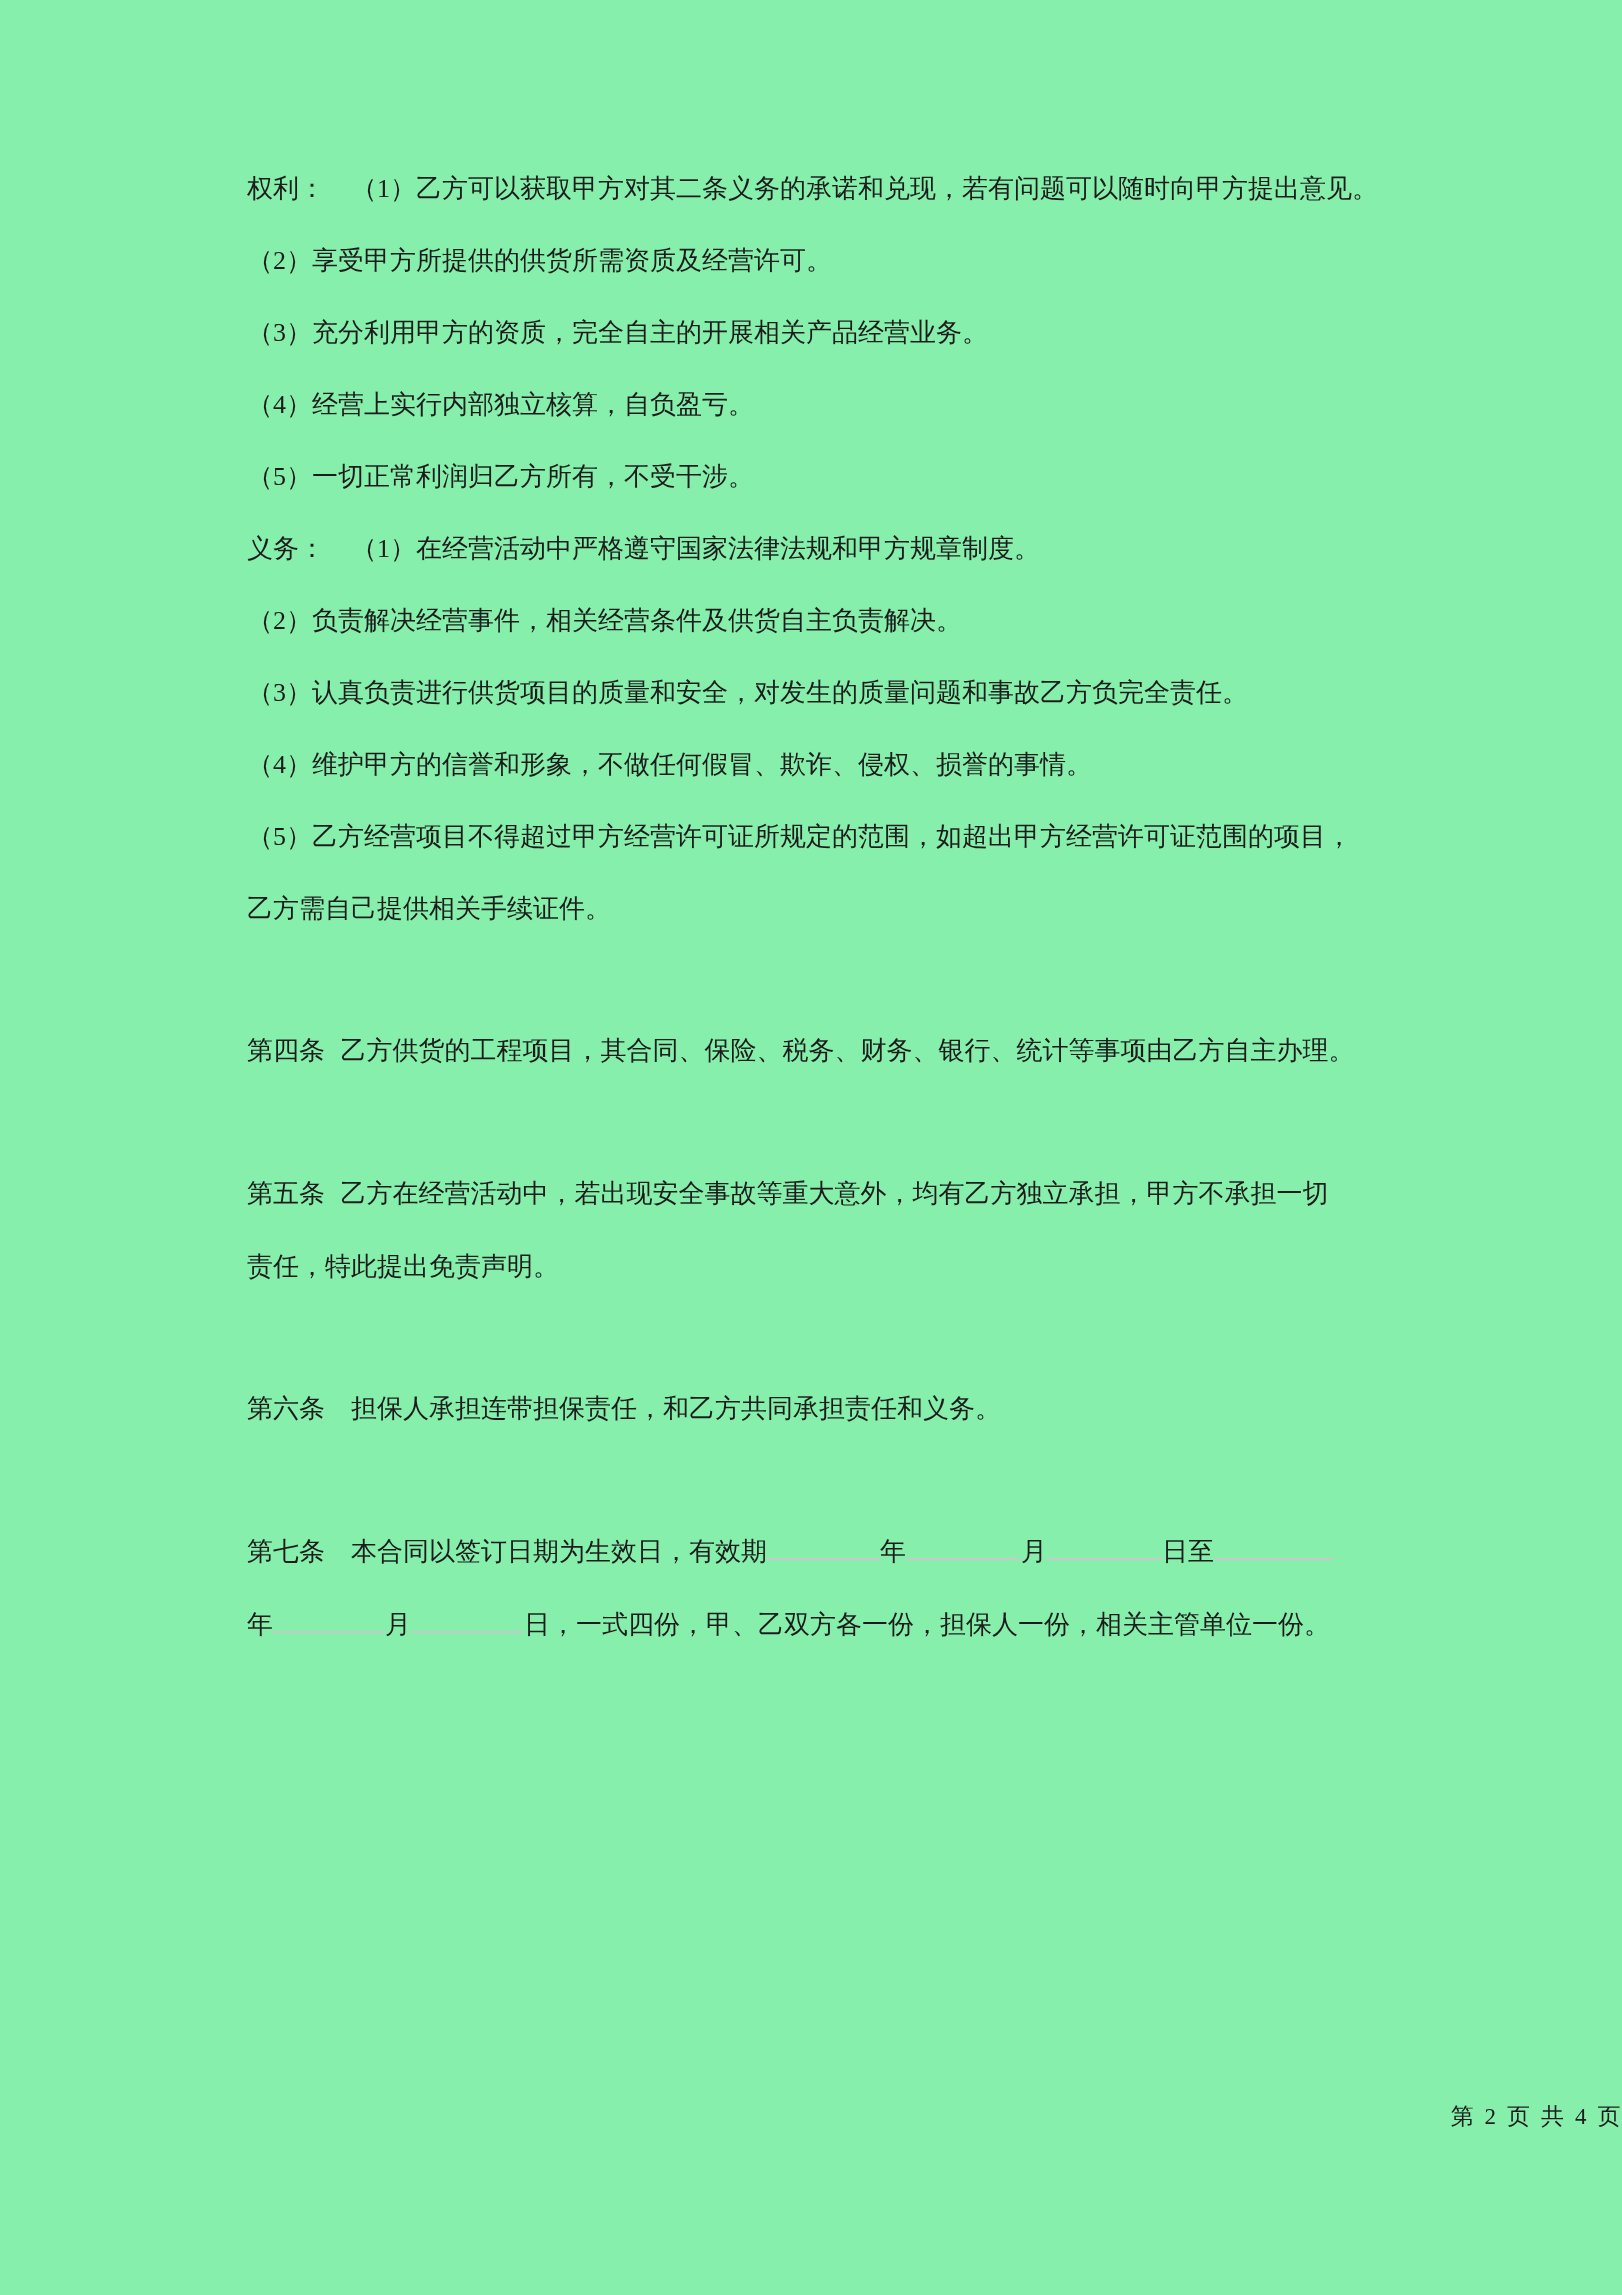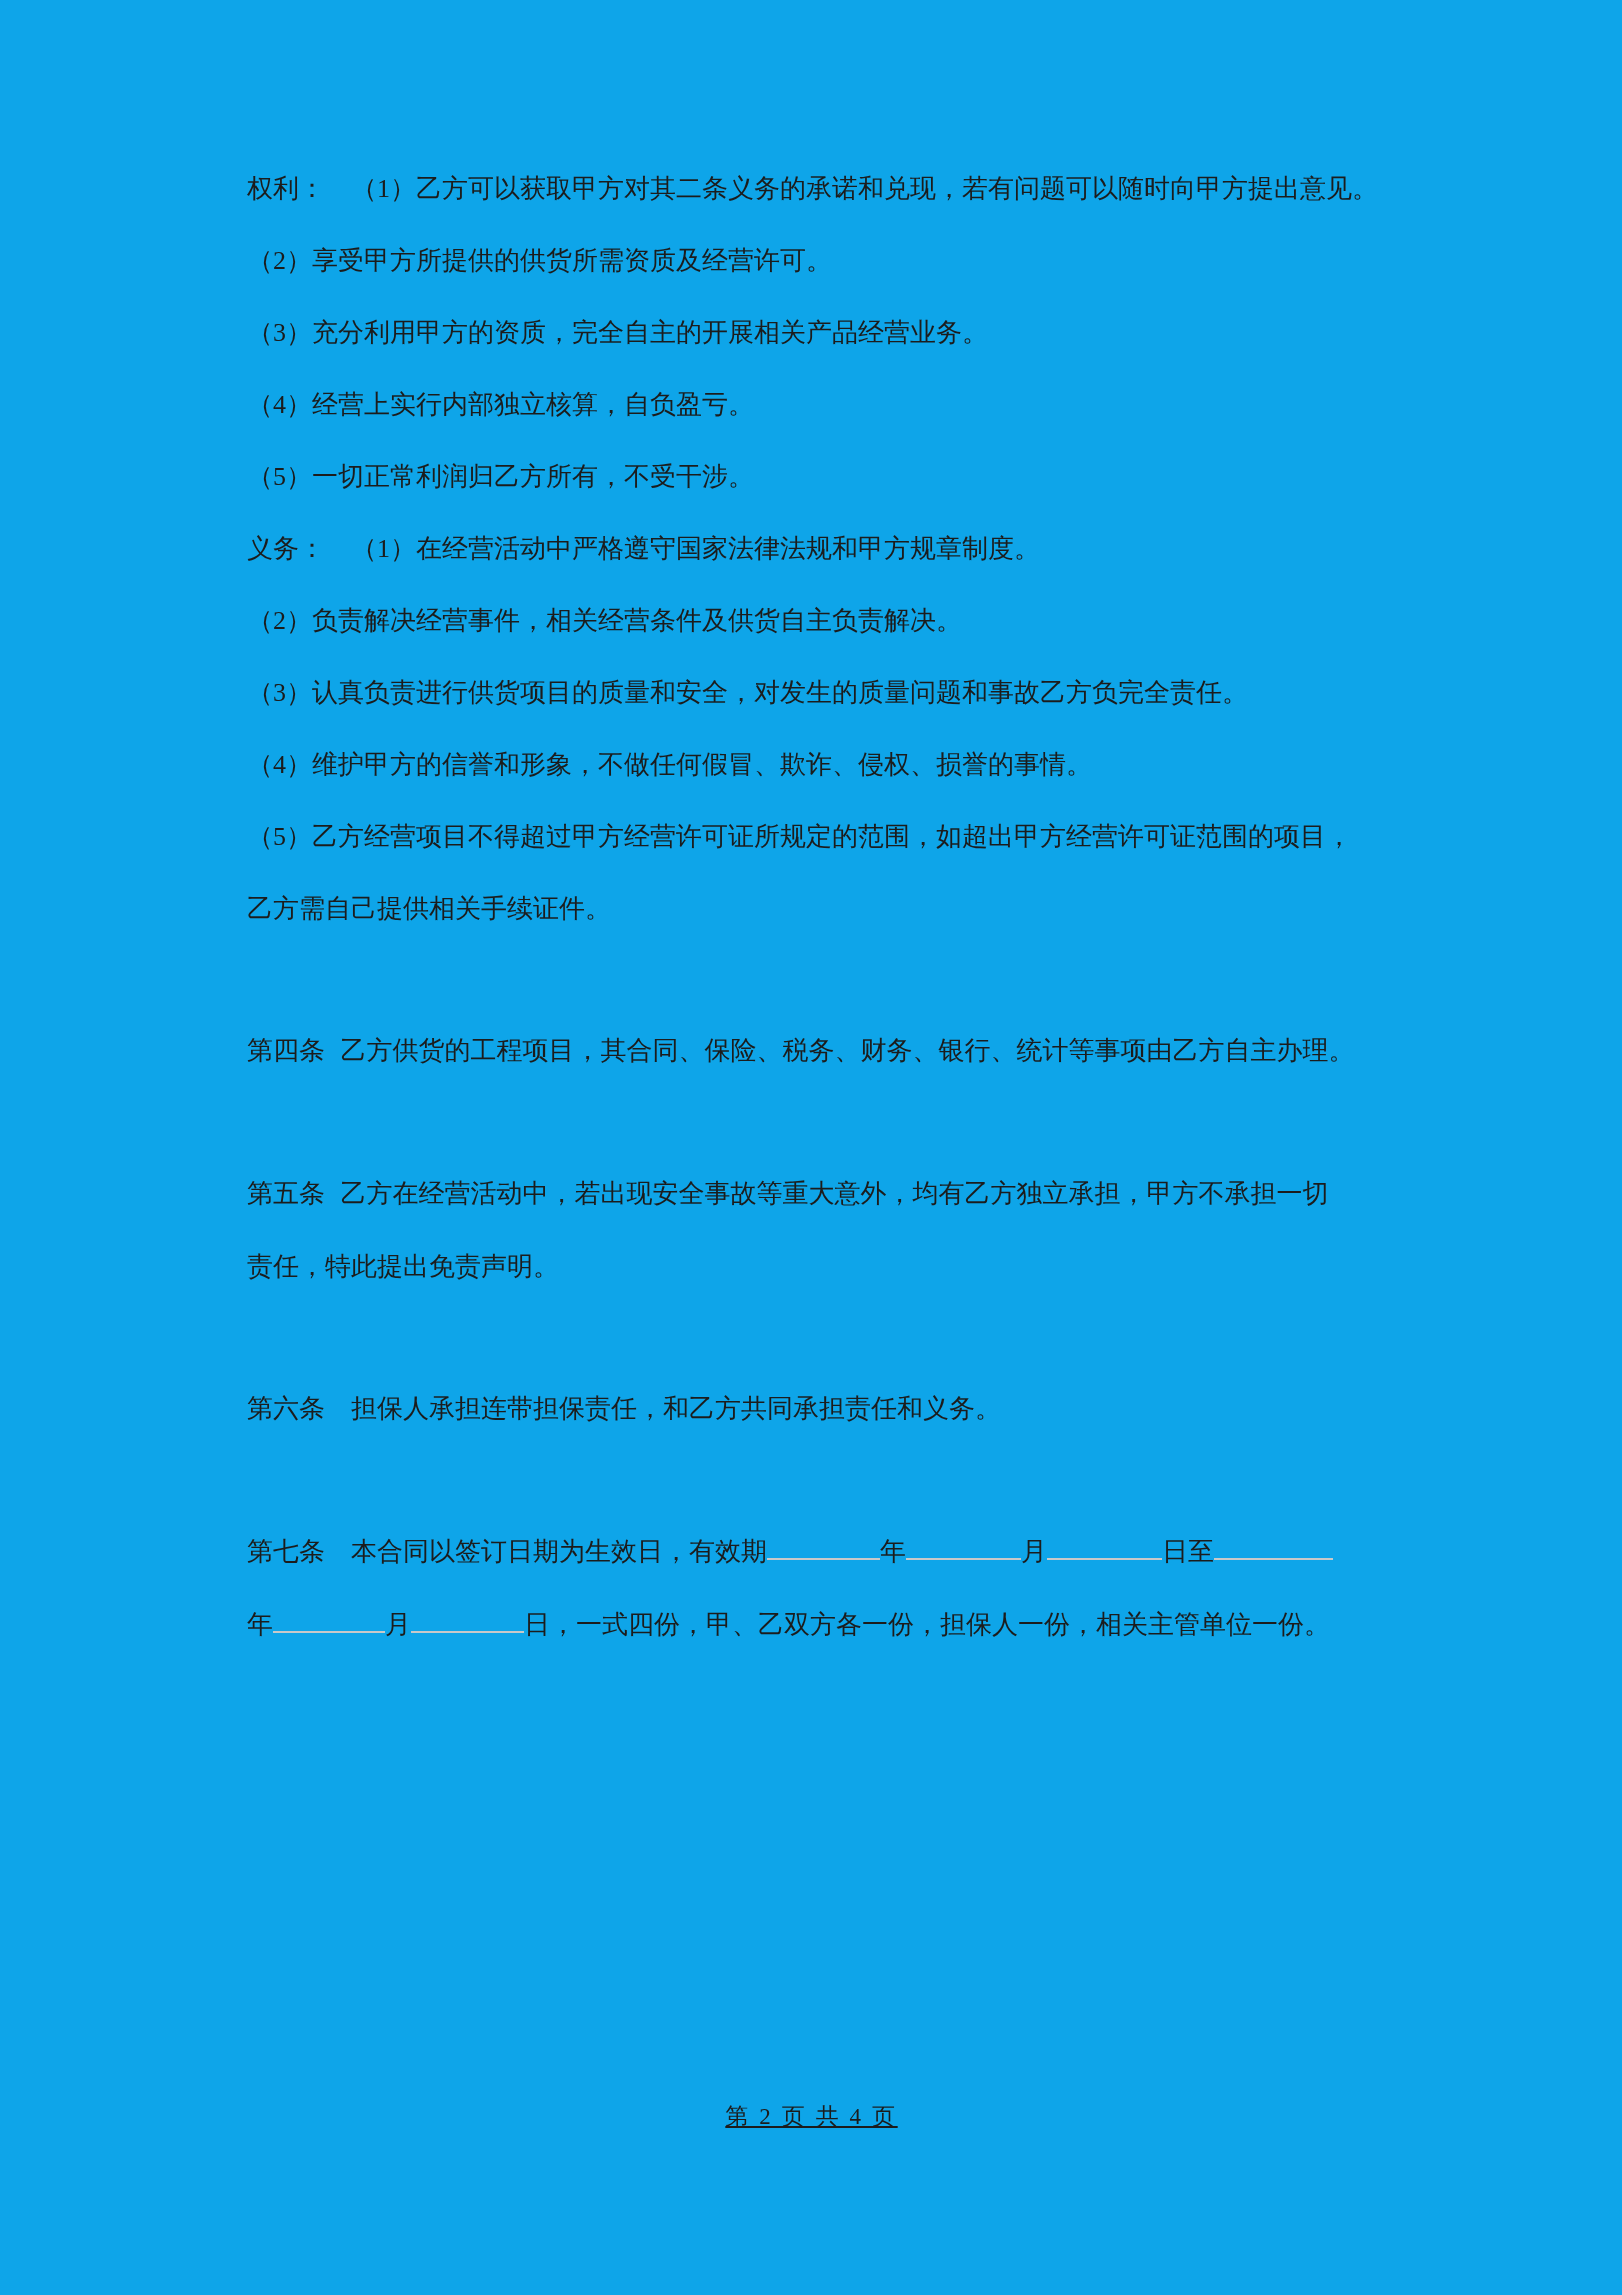--- a/index.html
+++ b/index.html
@@ -4,21 +4,21 @@
 <style>
   html, body {
     margin: 0;
     padding: 0;
     background: #ffffff;
   }
   .page {
     position: relative;
     width: 1623px;
     height: 2295px;
-    background: #0ea5e9;
+    background: #86efac;
     overflow: hidden;
     font-family: "Liberation Serif", "DejaVu Serif", serif;
     color: #1c1c1c;
   }
   .doc-body {
     position: absolute;
     left: 247px;
     top: 153px;
     width: 1160px;
     font-size: 26px;
@@ -37,26 +37,25 @@
     display: inline-block;
     height: 17.4px;
     border-bottom: 2.6px solid #c9c9c9;
     vertical-align: baseline;
   }
   .page-footer {
     position: absolute;
     top: 2102px;
     left: 0;
     width: 100%;
-    text-align: center;
+    text-align: right;
     font-size: 23px;
     line-height: 30px;
     letter-spacing: 2.6px;
     color: #1c1c1c;
-    text-decoration: underline;
   }
 </style>
 </head>
 <body>
 
 <div class="page">
   <main class="doc-body" id="doc-body"><div class="line"><span>权利：　（1）乙方可以获取甲方对其二条义务的承诺和兑现，若有问题可以随时向甲方提出意见。</span></div><div class="line"><span>（2）享受甲方所提供的供货所需资质及经营许可。</span></div><div class="line"><span>（3）充分利用甲方的资质，完全自主的开展相关产品经营业务。</span></div><div class="line"><span>（4）经营上实行内部独立核算，自负盈亏。</span></div><div class="line"><span>（5）一切正常利润归乙方所有，不受干涉。</span></div><div class="line"><span>义务：　（1）在经营活动中严格遵守国家法律法规和甲方规章制度。</span></div><div class="line"><span>（2）负责解决经营事件，相关经营条件及供货自主负责解决。</span></div><div class="line"><span>（3）认真负责进行供货项目的质量和安全，对发生的质量问题和事故乙方负完全责任。</span></div><div class="line"><span>（4）维护甲方的信誉和形象，不做任何假冒、欺诈、侵权、损誉的事情。</span></div><div class="line"><span>（5）乙方经营项目不得超过甲方经营许可证所规定的范围，如超出甲方经营许可证范围的项目，</span></div><div class="line"><span>乙方需自己提供相关手续证件。</span></div><div class="line space-before"><span>第四条 乙方供货的工程项目，其合同、保险、税务、财务、银行、统计等事项由乙方自主办理。</span></div><div class="line space-before"><span>第五条 乙方在经营活动中，若出现安全事故等重大意外，均有乙方独立承担，甲方不承担一切</span></div><div class="line"><span>责任，特此提出免责声明。</span></div><div class="line space-before"><span>第六条　担保人承担连带担保责任，和乙方共同承担责任和义务。</span></div><div class="line space-before"><span>第七条　本合同以签订日期为生效日，有效期</span><span class="blank" style="width: 113px;"></span><span>年</span><span class="blank" style="width: 115px;"></span><span>月</span><span class="blank" style="width: 115px;"></span><span>日至</span><span class="blank" style="width: 119px;"></span></div><div class="line"><span>年</span><span class="blank" style="width: 112px;"></span><span>月</span><span class="blank" style="width: 113px;"></span><span>日，一式四份，甲、乙双方各一份，担保人一份，相关主管单位一份。</span></div></main>
   <footer class="page-footer">
     <span>第 2 页 共 4 页</span>
   </footer>

